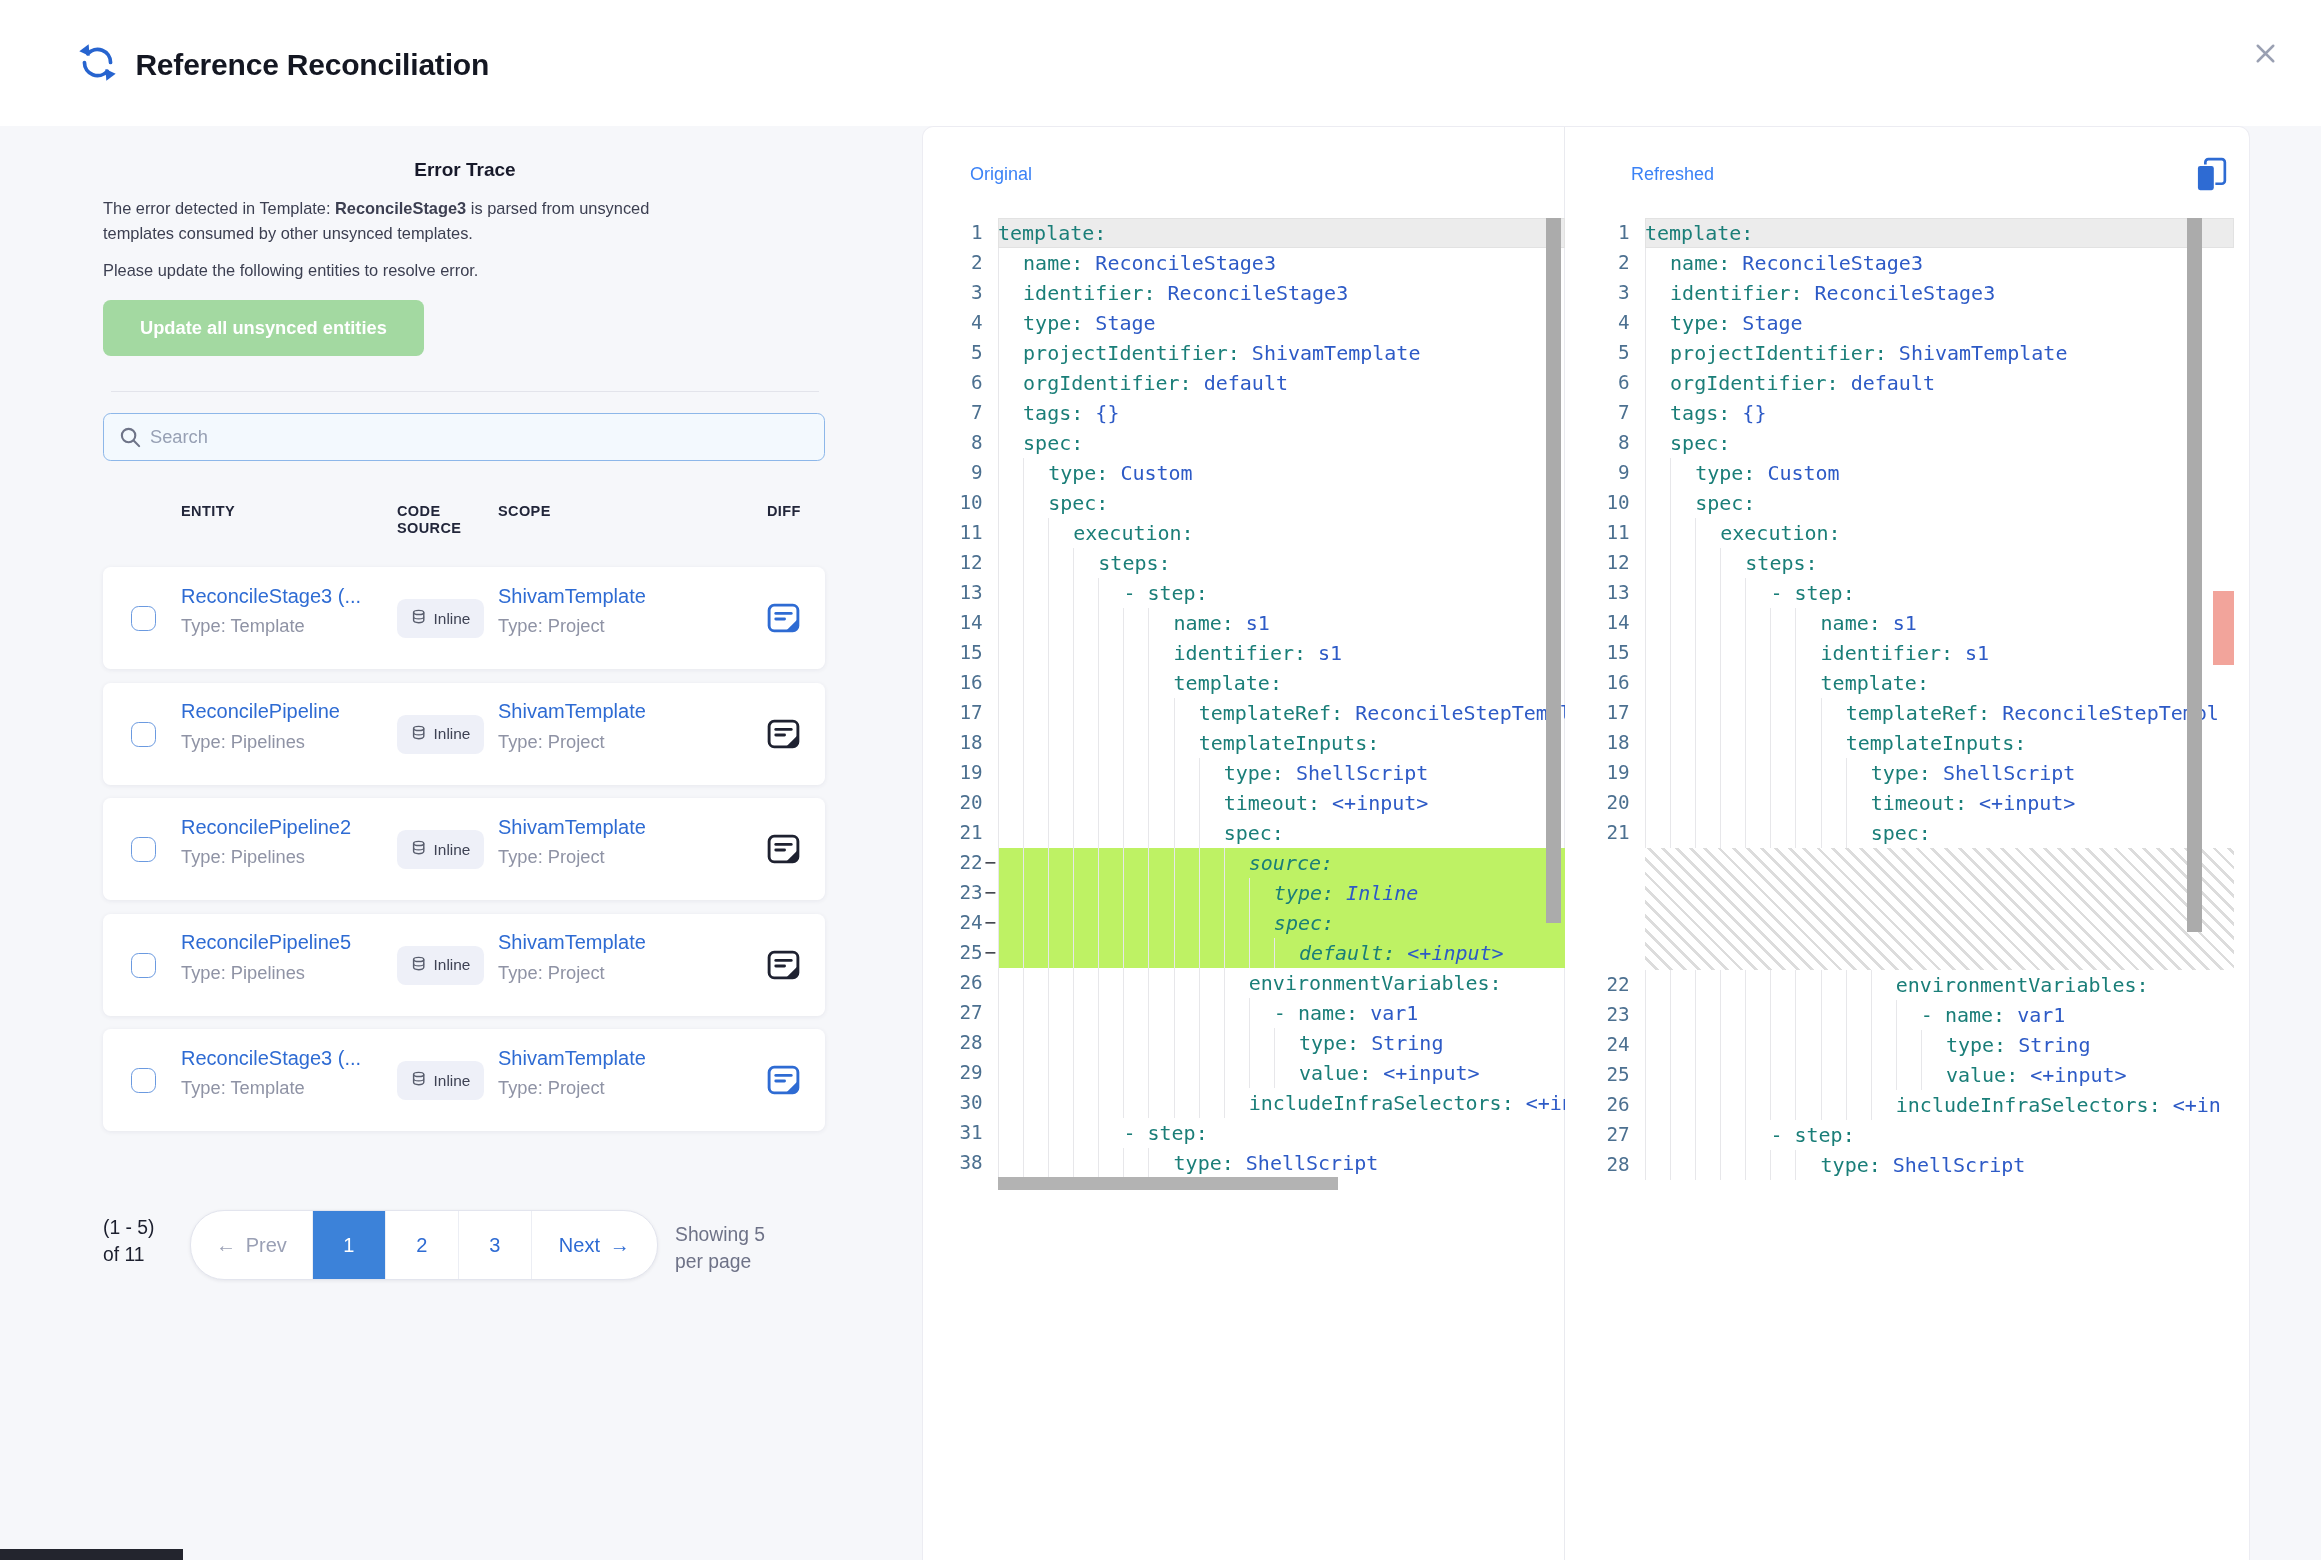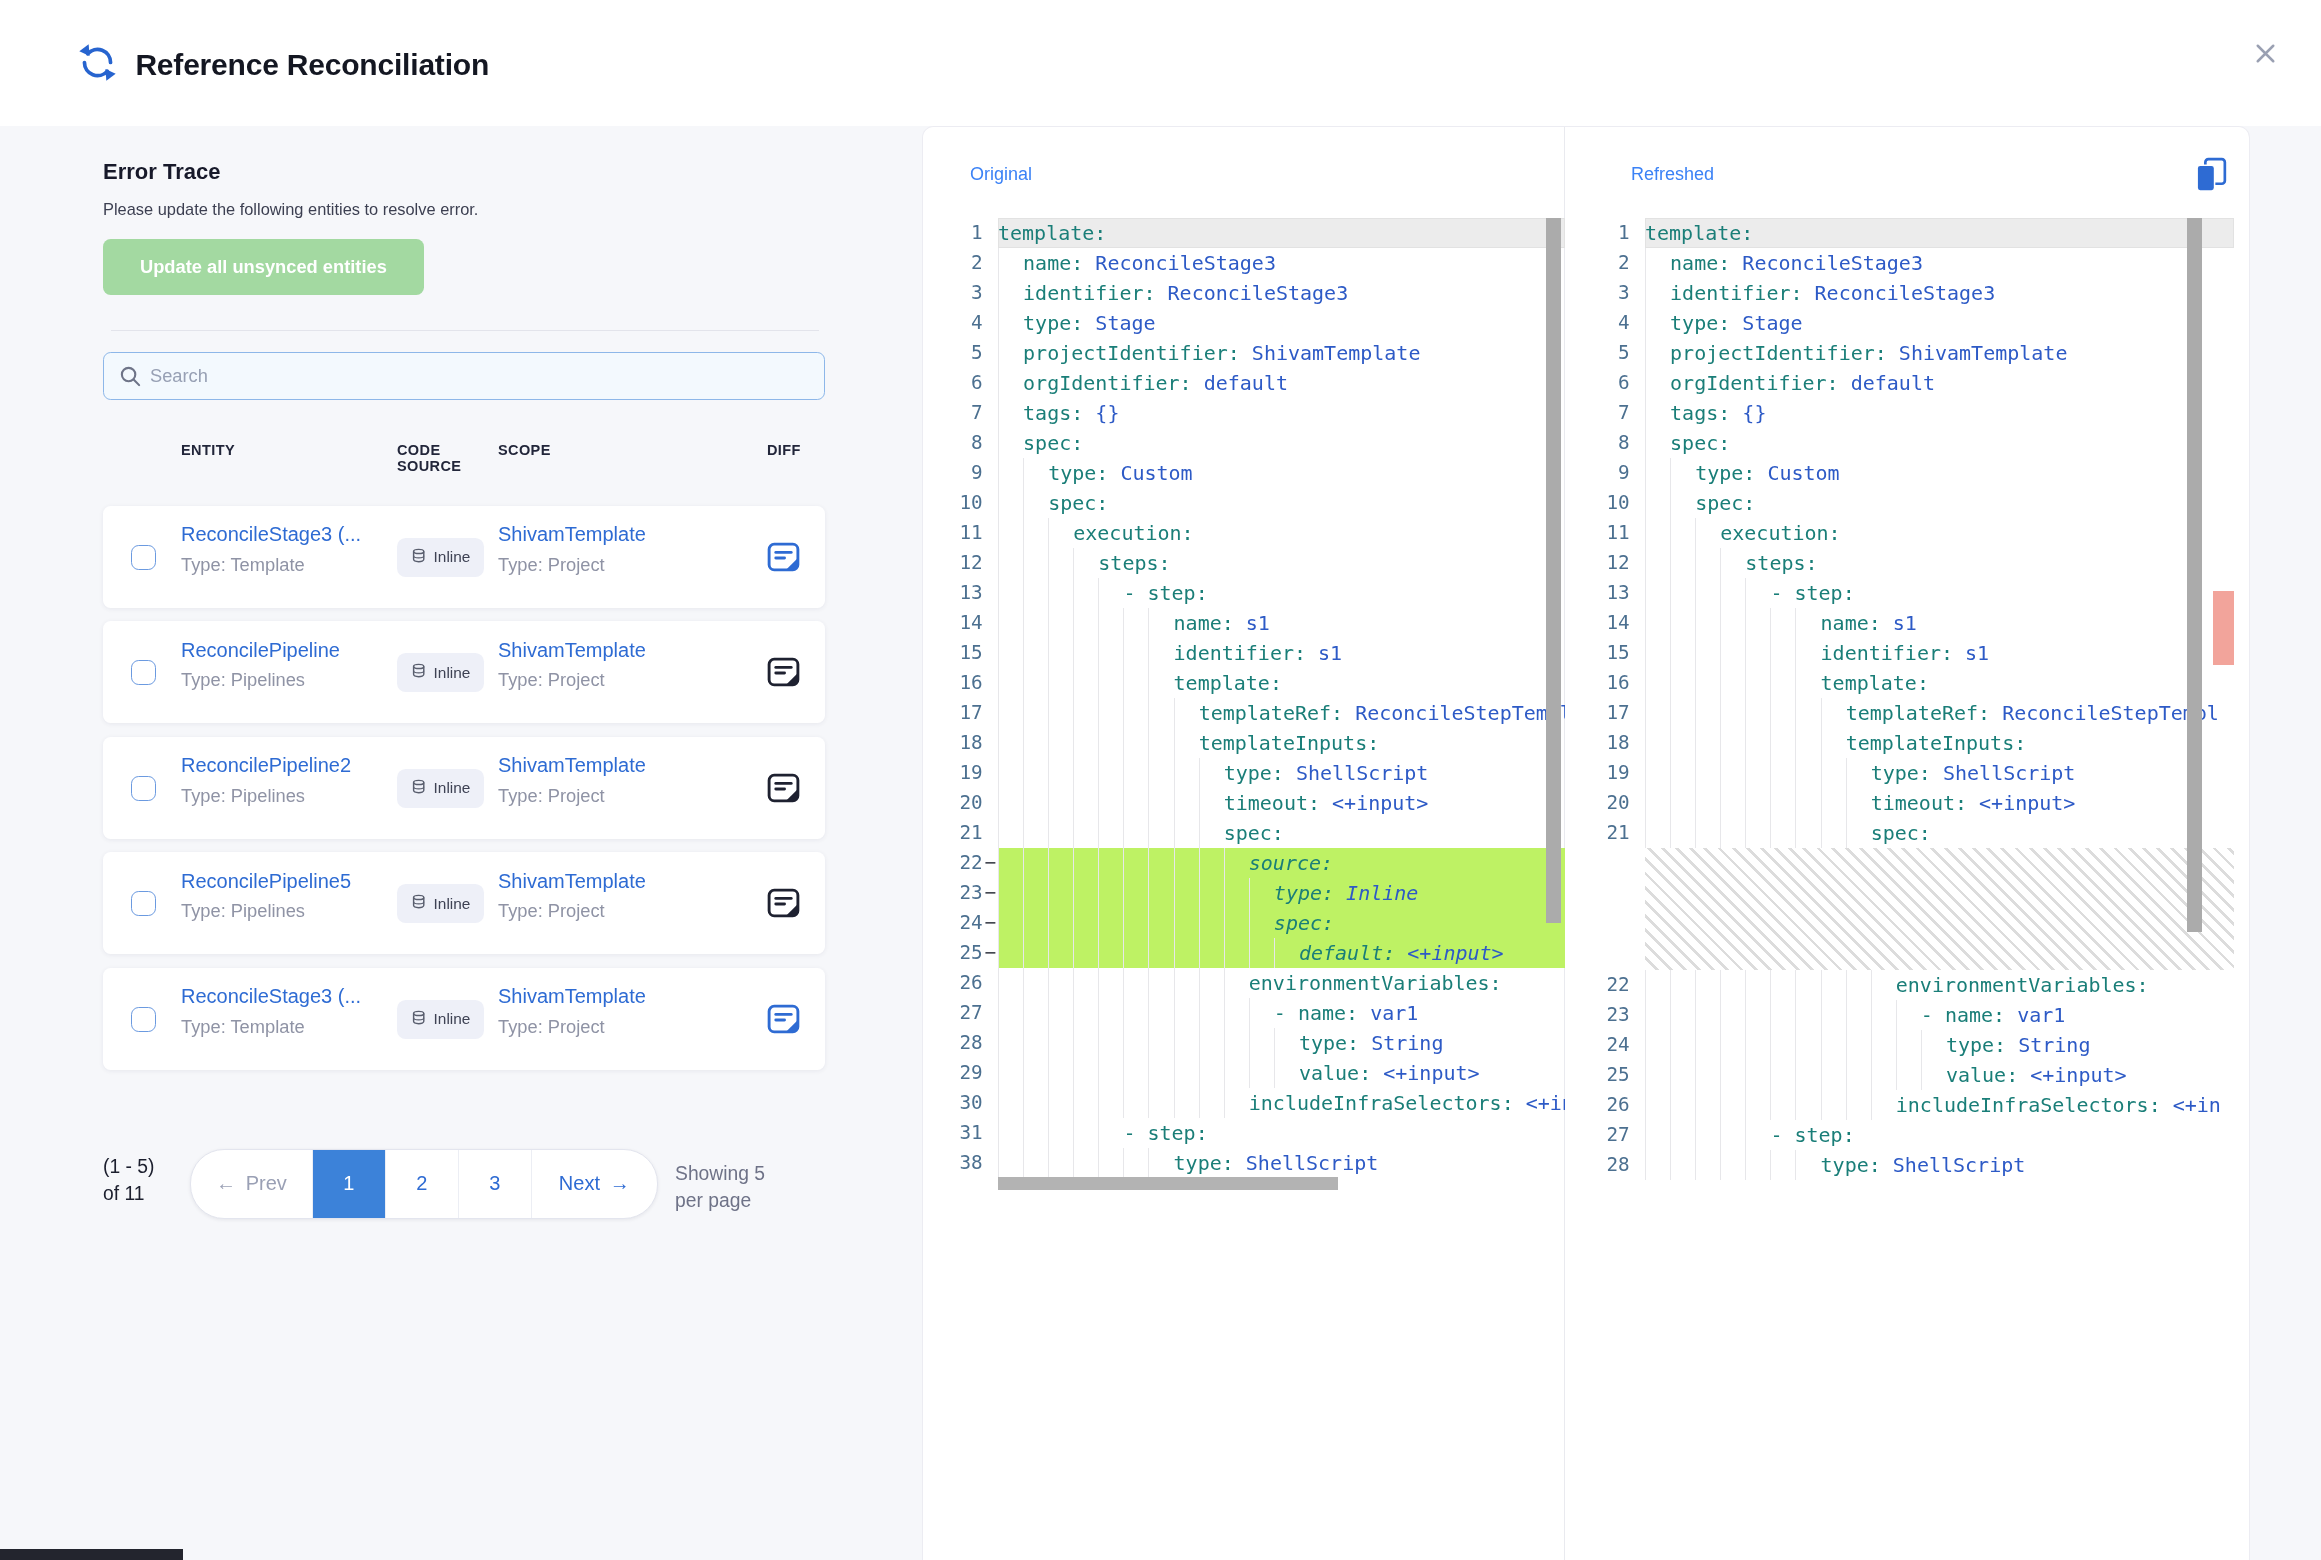--- a/index.html
+++ b/index.html
@@ -7,21 +7,21 @@
     width:2321px;height:1560px;position:relative;overflow:hidden;
     background:#f6f7fa;font-family:"Liberation Sans",sans-serif;color:#17192a;
   }
   
   .app-header{position:absolute;left:0;top:0;width:2321px;height:126px;background:#ffffff;}
   .title-group{position:absolute;left:77px;top:42px;display:flex;align-items:center;gap:17.4px;}
   .app-title{margin:0;font-size:30px;font-weight:bold;color:#141722;letter-spacing:-0.2px;}
   .close-btn{position:absolute;left:2248px;top:37px;width:35px;height:35px;background:none;border:none;cursor:pointer;padding:0;}
   
   .left-col{position:absolute;left:103px;top:126px;width:724px;}
-  .et-heading{margin:33px 0 3px 0;font-size:22px;font-weight:bold;color:#17192a;}
+  .et-heading{margin:33px 0 3px 0;font-size:19px;font-weight:bold;color:#17192a;text-align:center;}
   .p1{margin:15.4px 0 0 0;font-size:16.4px;line-height:25px;color:#3c3f51;width:570px;}
   .p2{margin:11.6px 0 0 0;font-size:16.4px;line-height:25px;color:#3c3f51;width:570px;}
   .update-btn{display:block;margin:17.4px 0 0 0;height:56px;padding:0 37px;background:#a3d9a1;color:#ffffff;
     font-family:"Liberation Sans",sans-serif;font-size:18.3px;font-weight:bold;border:none;border-radius:7.7px;cursor:pointer;}
   .divider{margin:35px 7.7px 0 7.7px;border-top:1.9px solid #e3e4eb;}
   .search-box{position:relative;margin-top:21px;width:722px;height:48px;border:1.9px solid #8db7e9;border-radius:7.7px;
     background:#f3f9fe;box-sizing:border-box;}
   .search-box input{position:absolute;left:0;top:0;width:100%;height:100%;box-sizing:border-box;padding:0 11.6px 0 46px;
     background:transparent;border:none;outline:none;font-family:"Liberation Sans",sans-serif;font-size:18.3px;color:#0f172a;}
   .search-box input::placeholder{color:#97a0b4;}
@@ -104,20 +104,21 @@
     <span>
       <svg width="31" height="31" viewBox="0 0 32 32">
         <path d="M8 8 L24 24 M24 8 L8 24" stroke="#9aa0b2" stroke-width="2.6" stroke-linecap="round"></path>
       </svg>
     </span>
   </button>
 </div>
 
 <div class="left-col">
   <h2 class="et-heading">Error Trace</h2>
+  <p class="p1"><span>The error detected in Template: </span><b>ReconcileStage3</b><span> is parsed from unsynced templates consumed by other unsynced templates.</span></p>
   <p class="p2">Please update the following entities to resolve error.</p>
   <button class="update-btn">Update all unsynced entities</button>
   <div class="divider"></div>
   <div class="search-box">
     <span class="s-ic">
       <svg width="23" height="23" viewBox="0 0 24 24">
         <circle cx="10" cy="10" r="7" fill="none" stroke="#6e7488" stroke-width="2.2"></circle>
         <line x1="15.5" y1="15.5" x2="21" y2="21" stroke="#6e7488" stroke-width="2.2" stroke-linecap="round"></line>
       </svg>
     </span>

